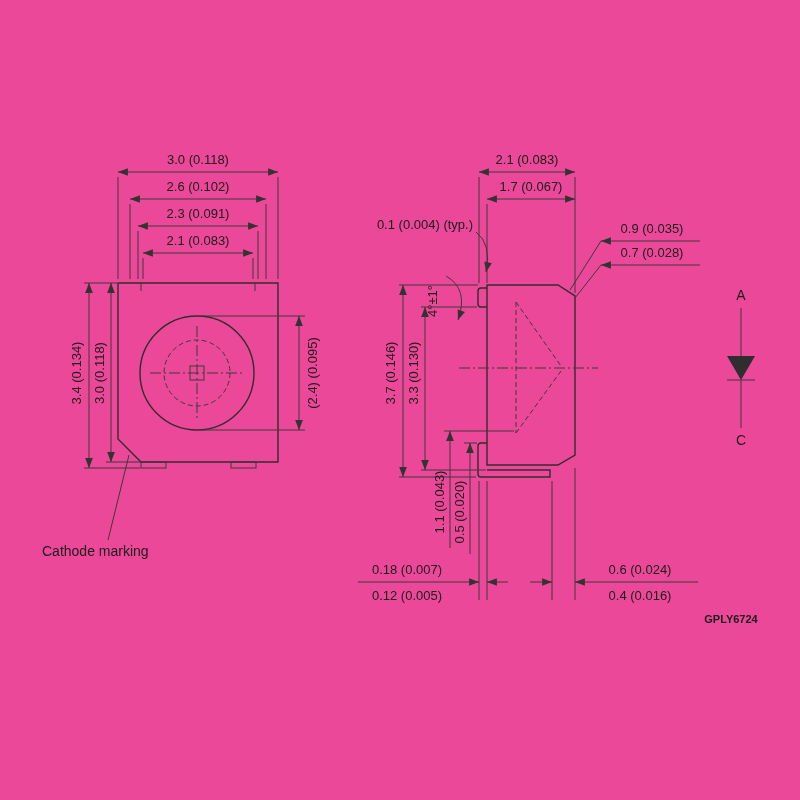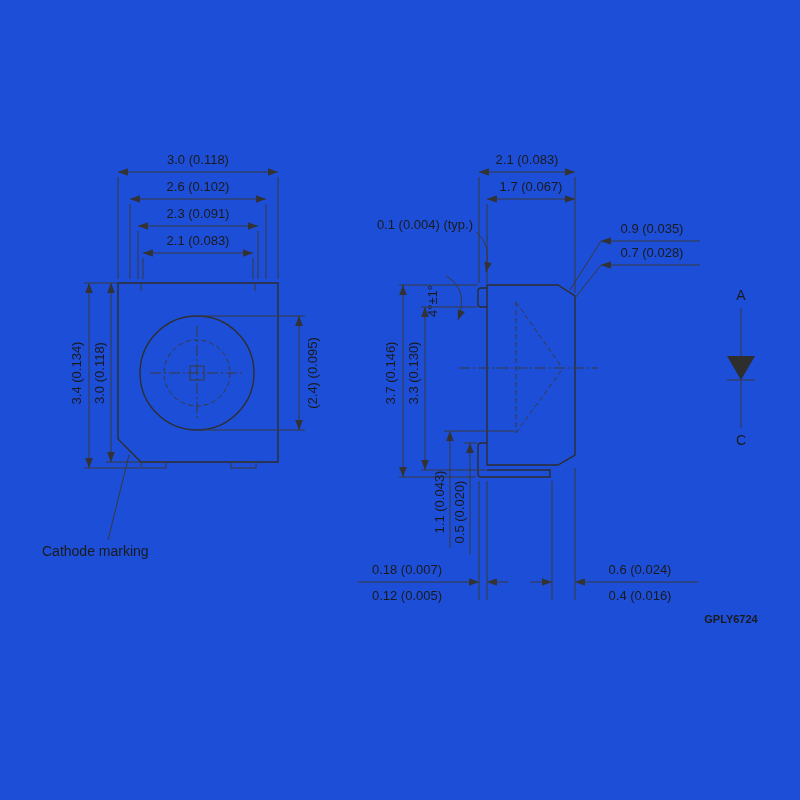--- a/index.html
+++ b/index.html
@@ -1,16 +1,16 @@
 <!DOCTYPE html>
 <html><head>
 <meta charset="utf-8">
 <style>
   html,body{margin:0;padding:0;background:#ffffff;}
-  .stage{position:relative;width:800px;height:800px;background:#1d4ed8;overflow:hidden;
+  .stage{position:relative;width:800px;height:800px;background:#ec4899;overflow:hidden;
          font-family:"Liberation Sans", sans-serif;}
   svg{position:absolute;left:0;top:0;}
   .dim-text{font:13px "Liberation Sans", sans-serif;fill:#1b1b1b;}
   .label-text{font:14px "Liberation Sans", sans-serif;fill:#1b1b1b;}
   .code-text{font:bold 11px "Liberation Sans", sans-serif;fill:#1b1b1b;}
   .sym-text{font:14px "Liberation Sans", sans-serif;fill:#1b1b1b;}
   .ln{stroke:#3a3a3a;stroke-width:1;fill:none;}
   .outline{stroke:#2e2e2e;stroke-width:1.4;fill:none;}
   .hid{stroke:#3a3a3a;stroke-width:1;fill:none;stroke-dasharray:5 3;}
   .cl{stroke:#3a3a3a;stroke-width:1;fill:none;stroke-dasharray:11 3 2 3;}

